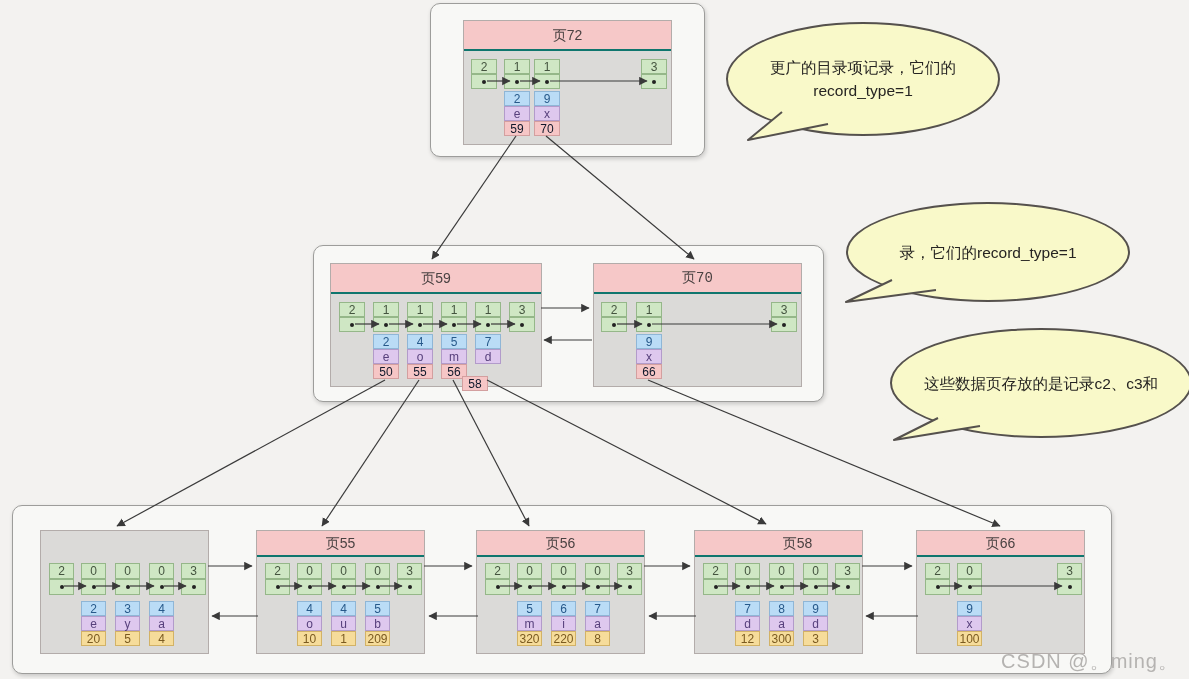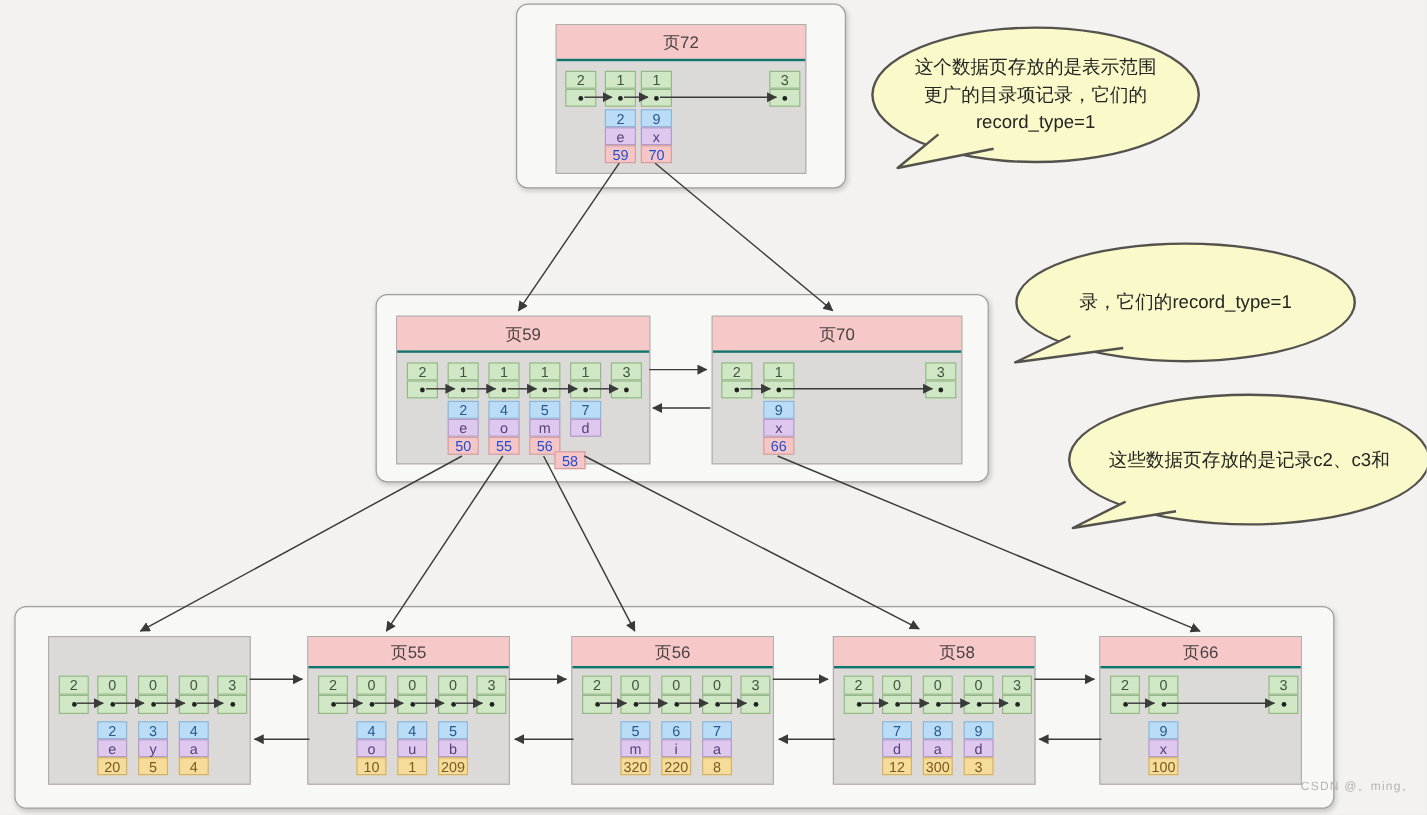--- a/index.html
+++ b/index.html
@@ -13,35 +13,35 @@
 
   .page{position:absolute;z-index:1;background:var(--c-body,#dbdad8);border:1px solid #b3acaa;}
   .page-header{background:var(--c-header,#f6c8c8);border-bottom:2px solid #0f766e;
                text-align:center;font-size:14px;color:#4a4242;}
   .cell{position:absolute;box-sizing:border-box;border:1px solid #999;
         display:flex;align-items:center;justify-content:center;font-size:12px;color:#444;}
   .cell-type{background:var(--c-type,#cfe7c4);border-color:#95b789;color:#44543f;}
   .cell-ptr{background:var(--c-type,#cfe7c4);border-color:#95b789;}
   .cell-key{background:var(--c-key,#badcf6);border-color:#8fb6d6;color:#27598a;}
   .cell-col{background:var(--c-col,#dec8ee);border-color:#b29bca;color:#57407c;}
-  .cell-page{background:var(--c-page,#f6c6c6);border-color:#d39f9f;color:#1d4ed8;}
+  .cell-page{background:var(--c-page,#f6c6c6);border-color:#d39f9f;color:#0f172a;}
   .cell-value{background:var(--c-value,#f6dc9a);border-color:#d2b266;color:#7a5a20;}
   .dot{width:4px;height:4px;border-radius:50%;background:#222;}
 
   #overlay{position:absolute;left:0;top:0;z-index:5;pointer-events:none;}
 
   .bubble{position:absolute;z-index:3;background:var(--c-bubble,#f9f9c9);
           border:2px solid #55514d;border-radius:50%;
           display:flex;flex-direction:column;align-items:center;justify-content:center;
           text-align:center;font-size:15.5px;line-height:23px;color:#262422;}
   #bubble-0{left:726px;top:22px;width:270px;height:110px;}
   #bubble-1{left:846px;top:202px;width:280px;height:96px;}
   #bubble-2{left:890px;top:328px;width:298px;height:106px;}
 
-  #watermark{position:absolute;right:10px;top:648px;z-index:6;font-size:10px;
+  #watermark{position:absolute;right:10px;top:648px;z-index:6;font-size:20px;
              color:#b5b3b1;letter-spacing:1px;}
 </style>
 </head>
 <body>
 
 <div id="stage">
 
   <div class="group" id="group-top"></div>
   <div class="group" id="group-mid"></div>
   <div class="group" id="group-bottom"></div>
@@ -96,21 +96,20 @@
       <line x1="419" y1="380" x2="322" y2="526" stroke="#3a3a3a" stroke-width="1.2" marker-end="url(#ah)"></line>
       <line x1="453" y1="380" x2="529" y2="526" stroke="#3a3a3a" stroke-width="1.2" marker-end="url(#ah)"></line>
       <line x1="487" y1="380" x2="766" y2="524" stroke="#3a3a3a" stroke-width="1.2" marker-end="url(#ah)"></line>
       <line x1="648" y1="380" x2="1000" y2="526" stroke="#3a3a3a" stroke-width="1.2" marker-end="url(#ah)"></line>
       <path d="M782,112 L748,140 L828,124" fill="#f9f9c9" stroke="#55514d" stroke-width="2" stroke-linejoin="round"></path>
       <path d="M892,280 L846,302 L936,290" fill="#f9f9c9" stroke="#55514d" stroke-width="2" stroke-linejoin="round"></path>
       <path d="M938,418 L894,440 L980,426" fill="#f9f9c9" stroke="#55514d" stroke-width="2" stroke-linejoin="round"></path>
     </svg>
 
   <div class="bubble" id="bubble-0">
-    <div>这个数据页存放的是表示范围</div>
     <div>更广的目录项记录，它们的</div>
     <div>record_type=1</div>
   </div>
   <div class="bubble" id="bubble-1">
     <div>录，它们的record_type=1</div>
   </div>
   <div class="bubble" id="bubble-2">
     <div>这些数据页存放的是记录c2、c3和</div>
   </div>
 
@@ -173,21 +172,21 @@
       </div>
       <div class="cell cell-key" style="left: 144px; top: 70px; width: 26px; height: 15px;">7</div>
       <div class="cell cell-col" style="left: 144px; top: 85px; width: 26px; height: 15px;">d</div>
       <div class="cell cell-page" style="left: 131px; top: 100px; width: 26px; height: 15px; margin-top: 12px;">58</div>
       <div class="cell cell-type" style="left: 178px; top: 38px; width: 26px; height: 15px;">3</div>
       <div class="cell cell-ptr" style="left: 178px; top: 53px; width: 26px; height: 15px;">
         <div class="dot"></div>
       </div>
     </div>
     <div class="page" style="left: 593px; top: 263px; width: 207px; height: 122px;">
-      <div class="page-header" style="height: 28px; line-height: 28px;">页70</div>
+      <div class="page-header" style="height: 28px; line-height: 28px; font-family: Liberation Mono, monospace;">页70</div>
       <div class="cell cell-type" style="left: 7px; top: 38px; width: 26px; height: 15px;">2</div>
       <div class="cell cell-ptr" style="left: 7px; top: 53px; width: 26px; height: 15px;">
         <div class="dot"></div>
       </div>
       <div class="cell cell-type" style="left: 42px; top: 38px; width: 26px; height: 15px;">1</div>
       <div class="cell cell-ptr" style="left: 42px; top: 53px; width: 26px; height: 15px;">
         <div class="dot"></div>
       </div>
       <div class="cell cell-key" style="left: 42px; top: 70px; width: 26px; height: 15px;">9</div>
       <div class="cell cell-col" style="left: 42px; top: 85px; width: 26px; height: 15px;">x</div>

